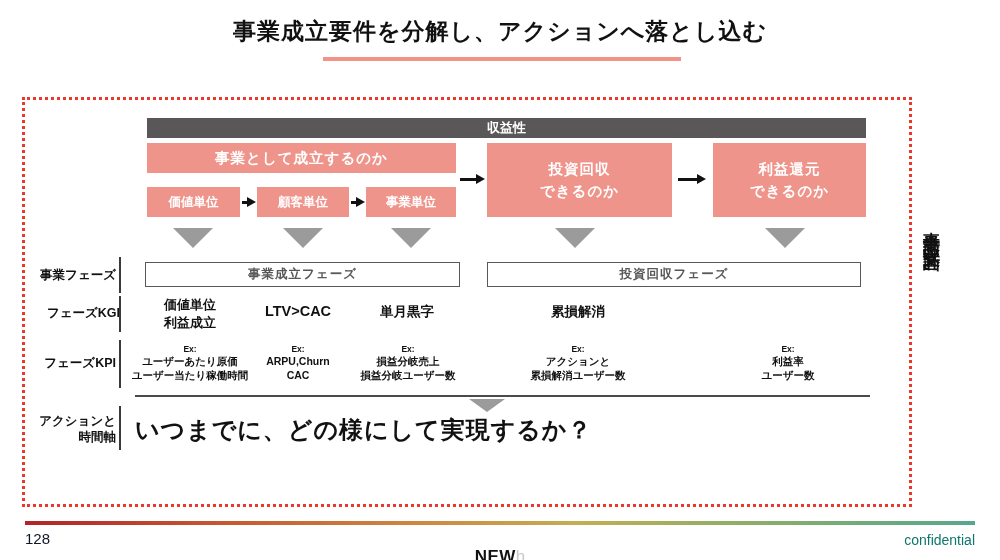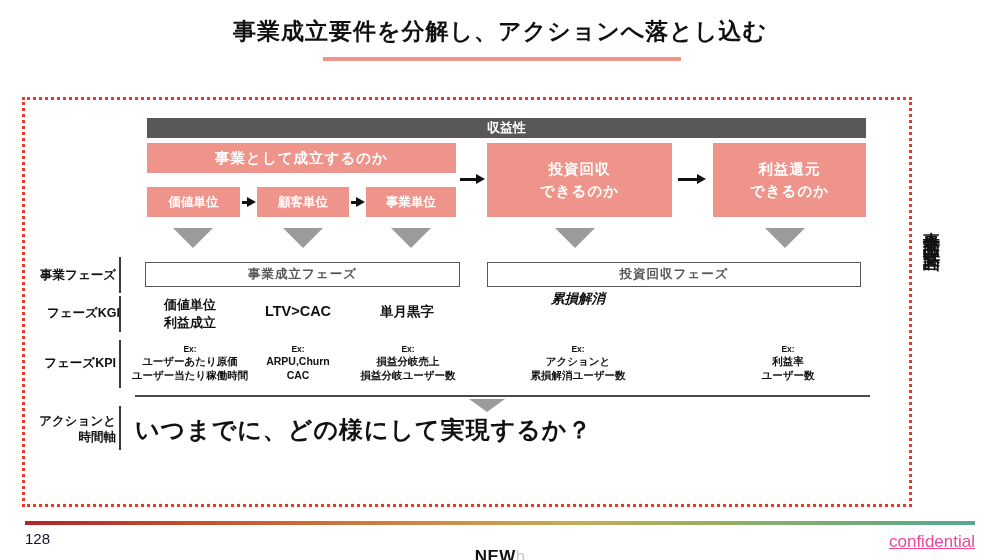--- a/index.html
+++ b/index.html
@@ -61,21 +61,21 @@
   .rd-1 { left:119px; top:257px; height:36px; }
   .rd-2 { left:119px; top:296px; height:36px; }
   .rd-3 { left:119px; top:340px; height:48px; }
   .rd-4 { left:119px; top:406px; height:44px; }
 
   
   .kgi { text-align:center; font-weight:700; color:#111; }
   .kgi-1 { left:120px; top:296px; width:140px; font-size:13px; line-height:18px; }
   .kgi-2 { left:228px; top:303px; width:140px; font-size:14.5px; }
   .kgi-3 { left:337px; top:303px; width:140px; font-size:13.5px; }
-  .kgi-4 { left:508px; top:290px; width:140px; font-size:13.5px;font-style:italic; }
+  .kgi-4 { left:508px; top:303px; width:140px; font-size:13.5px; }
   .kgi-5 { left:718px; top:303px; width:140px; font-size:13.5px; }
 
   
   .kpi { text-align:center; color:#111; }
   .kpi .ex { font-size:8.5px; font-weight:700; display:block; }
   .kpi .ln { font-size:10.5px; font-weight:700; display:block; line-height:14px; }
   .kpi-1 { left:105px; top:344px; width:170px; }
   .kpi-2 { left:228px; top:344px; width:140px; }
   .kpi-3 { left:328px; top:344px; width:160px; }
   .kpi-4 { left:498px; top:344px; width:160px; }
@@ -85,21 +85,21 @@
   .action-rule { left:135px; top:395px; width:735px; height:2px; background:#4a4a4a; }
   .question { left:135px; top:414px; width:735px; text-align:left; font-size:24px; font-weight:700; color:#111; letter-spacing:1px; }
 
   
   .grad-line { left:25px; top:521px; width:950px; height:4px;
     background:linear-gradient(to right,#b12329 0%,#c4512f 18%,#cf8440 40%,#c3ae52 58%,#8fae66 75%,#55a88c 100%); }
   .page-num { left:25px; top:530px; font-size:15px; color:#0f172a; }
   .logo { left:0; top:547px; width:1000px; text-align:center; font-size:17px; }
   .logo .b { font-weight:700; color:#111; letter-spacing:0.5px; }
   .logo .l { font-weight:400; color:#c8c8c8; }
-  .confidential { right:25px; top:532px; font-size:17px; color:#ec4899;text-decoration:underline; }
+  .confidential { right:25px; top:532px; font-size:14px; color:#0f766e; }
 </style>
 </head>
 <body>
 
 <div class="page">
 
   <div class="abs title">事業成立要件を分解し、アクションへ落とし込む</div>
   <div class="abs title-underline"></div>
 
   <div class="abs frame"></div>

